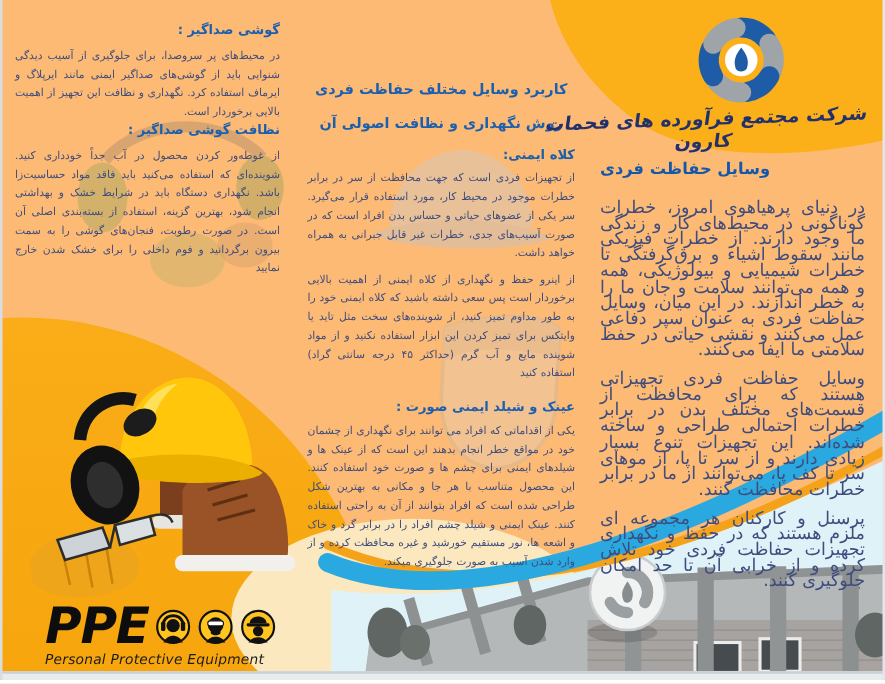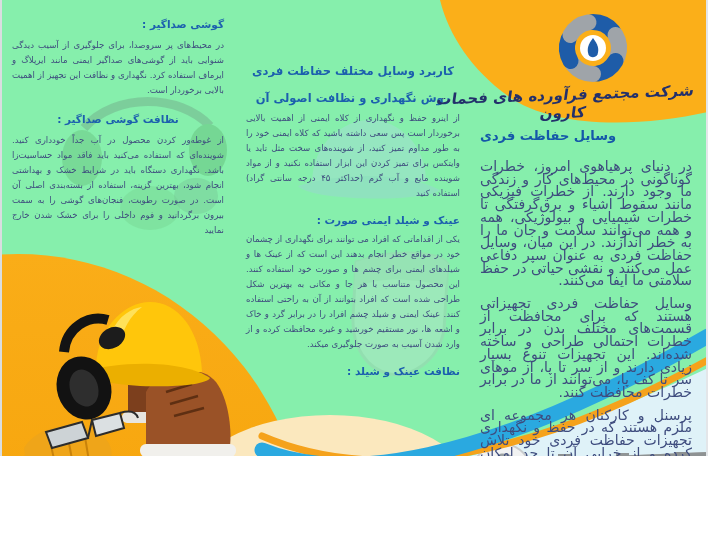--- a/index.html
+++ b/index.html
@@ -1,28 +1,28 @@
 <!DOCTYPE html>
 <html lang="fa"><head>
 <meta charset="utf-8">
 <style>
   html,body{margin:0;padding:0;background:#fff;}
-  .page{position:relative;width:708px;height:456px;overflow:hidden;background:#86efac;
+  .page{position:relative;width:708px;height:544px;overflow:hidden;background:#fdba74;
         font-family:"DejaVu Sans",sans-serif;}
   svg.bg{position:absolute;left:0;top:0;z-index:0;}
   .col{position:absolute;direction:rtl;z-index:2;color:#3E4C7E;}
   .col p{margin:0;text-align:justify;}
   .left-col{left:12px;top:18px;width:212px;}
   .mid-col{left:246px;top:20px;width:214px;margin-top:44px;}
   .right-col{left:480px;top:128px;width:212px;}
   .h-blue{color:#1C5FAE;font-weight:bold;margin:0;}
   .left-col .h-blue,.mid-col .sub{font-size:10.5px;}
   .left-col p,.mid-col p{font-size:8.6px;line-height:15px;}
   .left-col p{margin-top:8px;}
-  .left-col .h2{margin-top:15px;text-align:center;}
+  .left-col .h2{}
   .mid-col .title{font-size:11.5px;text-align:center;margin:0;}
   .mid-col .title2{margin-top:13px;text-align:center;}
   .mid-col .sub{margin-top:13px;text-align:right;}
   .mid-col p{margin-top:6px;}
   .right-col .title{font-size:13px;text-align:left;margin:0;color:#1558A9;font-weight:bold;}
   .right-col p{font-size:14px;line-height:12.7px;margin-top:10px;}
   .right-col p.first{margin-top:17px;}
   .company-name{position:absolute;left:428px;top:86px;width:272px;z-index:3;direction:rtl;
         text-align:center;font-size:15px;font-weight:bold;color:#23306B;
         transform:skewX(-10deg) rotate(-2deg);}
@@ -159,24 +159,25 @@
   <div class="col left-col">
     <h3 class="h-blue">گوشی صداگیر :</h3>
     <p>در محیط‌های پر سروصدا، برای جلوگیری از آسیب دیدگی شنوایی باید از گوشی‌های صداگیر ایمنی مانند ایرپلاگ و ایرماف استفاده کرد. نگهداری و نظافت این تجهیز از اهمیت بالایی برخوردار است.</p>
     <h3 class="h-blue h2">نظافت گوشی صداگیر :</h3>
     <p>از غوطه‌ور کردن محصول در آب جداً خودداری کنید. شوینده‌ای که استفاده می‌کنید باید فاقد مواد حساسیت‌زا باشد. نگهداری دستگاه باید در شرایط خشک و بهداشتی انجام شود، بهترین گزینه، استفاده از بسته‌بندی اصلی آن است. در صورت رطوبت، فنجان‌های گوشی را به سمت بیرون برگردانید و فوم داخلی را برای خشک شدن خارج نمایید</p>
   </div>
 
   <div class="col mid-col">
     <h2 class="h-blue title">کاربرد وسایل مختلف حفاظت فردی</h2>
     <h2 class="h-blue title title2">روش نگهداری و نظافت اصولی آن</h2>
+    <h3 class="h-blue sub">کلاه ایمنی:</h3>
+    <p>از تجهیزات فردی است که جهت محافظت از سر در برابر خطرات موجود در محیط کار، مورد استفاده قرار می‌گیرد. سر یکی از عضوهای حیاتی و حساس بدن افراد است که در صورت آسیب‌های جدی، خطرات غیر قابل جبرانی به همراه خواهد داشت.</p>
     <p>از اینرو حفظ و نگهداری از کلاه ایمنی از اهمیت بالایی برخوردار است پس سعی داشته باشید که کلاه ایمنی خود را به طور مداوم تمیز کنید، از شوینده‌های سخت مثل تاید یا وایتکس برای تمیز کردن این ابزار استفاده نکنید و از مواد شوینده مایع و آب گرم (حداکثر ۴۵ درجه سانتی گراد) استفاده کنید</p>
     <h3 class="h-blue sub">عینک و شیلد ایمنی صورت :</h3>
     <p>یکی از اقداماتی که افراد می توانند برای نگهداری از چشمان خود در مواقع خطر انجام بدهند این است که از عینک ها و شیلدهای ایمنی برای چشم ها و صورت خود استفاده کنند. این محصول متناسب با هر جا و مکانی به بهترین شکل طراحی شده است که افراد بتوانند از آن به راحتی استفاده کنند. عینک ایمنی و شیلد چشم افراد را در برابر گرد و خاک و اشعه ها، نور مستقیم خورشید و غیره محافظت کرده و از وارد شدن آسیب به صورت جلوگیری میکند.</p>
-    <h3 class="h-blue sub">نظافت عینک و شیلد :</h3>
   </div>
 
   <div class="company-name">شرکت مجتمع فرآورده های فحمات کارون</div>
   <div class="col right-col">
     <h1 class="title">وسایل حفاظت فردی</h1>
     <p class="first">در دنیای پرهیاهوی امروز، خطرات گوناگونی در محیط‌های کار و زندگی ما وجود دارند. از خطرات فیزیکی مانند سقوط اشیاء و برق‌گرفتگی تا خطرات شیمیایی و بیولوژیکی، همه و همه می‌توانند سلامت و جان ما را به خطر اندازند. در این میان، وسایل حفاظت فردی به عنوان سپر دفاعی عمل می‌کنند و نقشی حیاتی در حفظ سلامتی ما ایفا می‌کنند.</p>
     <p>وسایل حفاظت فردی تجهیزاتی هستند که برای محافظت از قسمت‌های مختلف بدن در برابر خطرات احتمالی طراحی و ساخته شده‌اند. این تجهیزات تنوع بسیار زیادی دارند و از سر تا پا، از موهای سر تا کف پا، می‌توانند از ما در برابر خطرات محافظت کنند.</p>
     <p>پرسنل و کارکنان هر مجموعه ای ملزم هستند که در حفظ و نگهداری تجهیزات حفاظت فردی خود تلاش کرده و از خرابی آن تا حد امکان جلوگیری کنند.</p>
   </div>
 

